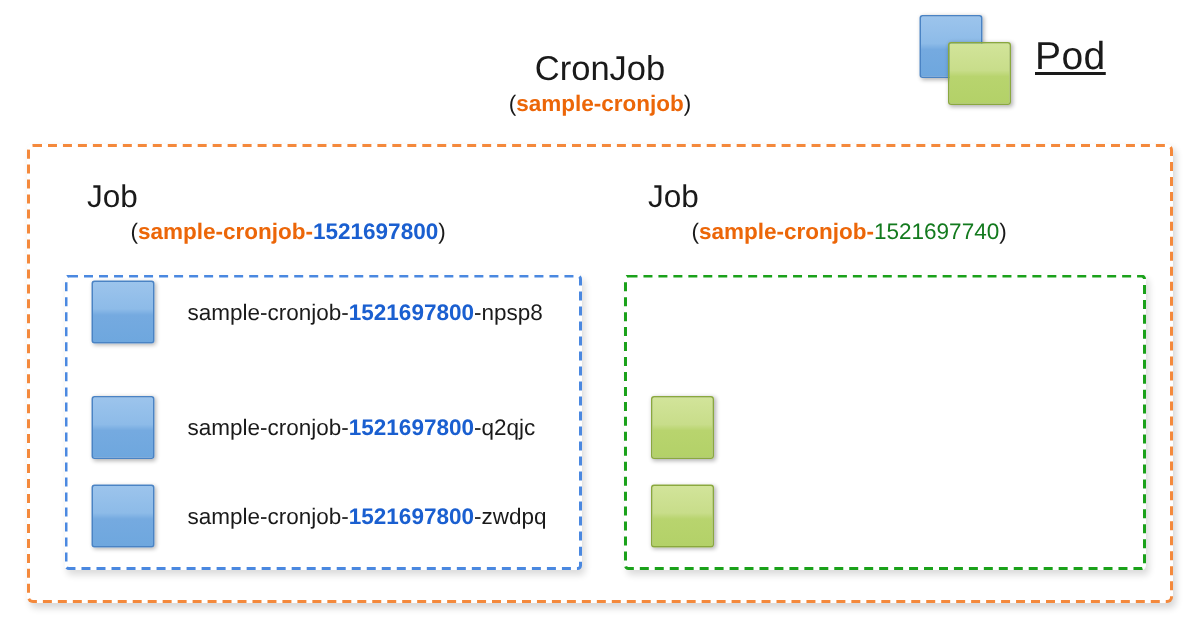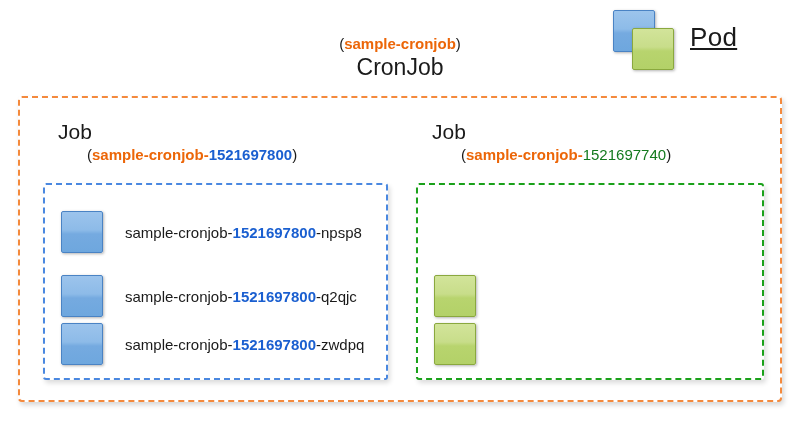--- a/index.html
+++ b/index.html
@@ -133,22 +133,22 @@
   }
 
   
   .pod-row {
     position: absolute;
     left: 16px;
     height: 40px;
     display: flex;
     align-items: center;
   }
-  .pod-row-0 { top: 27px; }
-  .pod-row-1 { top: 91px; }
+  .pod-row-0 { top: 3px; }
+  .pod-row-1 { top: 80px; }
   .pod-row-2 { top: 139px; }
 
   .pod-square {
     width: 40px;
     height: 40px;
     border-radius: 2px;
     flex: 0 0 auto;
   }
   .pod-label {
     margin-left: 22px;
@@ -160,24 +160,24 @@
 </head>
 <body>
 
 <div id="pod-legend">
   <div class="legend-sq sq-blue" id="legend-sq-blue"></div>
   <div class="legend-sq sq-green" id="legend-sq-green"></div>
   <div id="pod-legend-label">Pod</div>
 </div>
 
 <div id="cronjob-title-block">
+  <div id="cronjob-title">CronJob</div>
   <div id="cronjob-subtitle">
     <span class="paren">(</span><span class="orange-name">sample-cronjob</span><span class="paren">)</span>
   </div>
-  <div id="cronjob-title">CronJob</div>
 </div>
 
 <div id="cronjob-box">
 
   <div class="job-heading" id="job-heading-left">
     <div class="job-title">Job</div>
     <div class="job-subtitle">
       <span class="paren">(</span><span class="orange-name">sample-cronjob</span><span class="orange-name">-</span><span class="blue-ts">1521697800</span><span class="paren">)</span>
     </div>
   </div>

